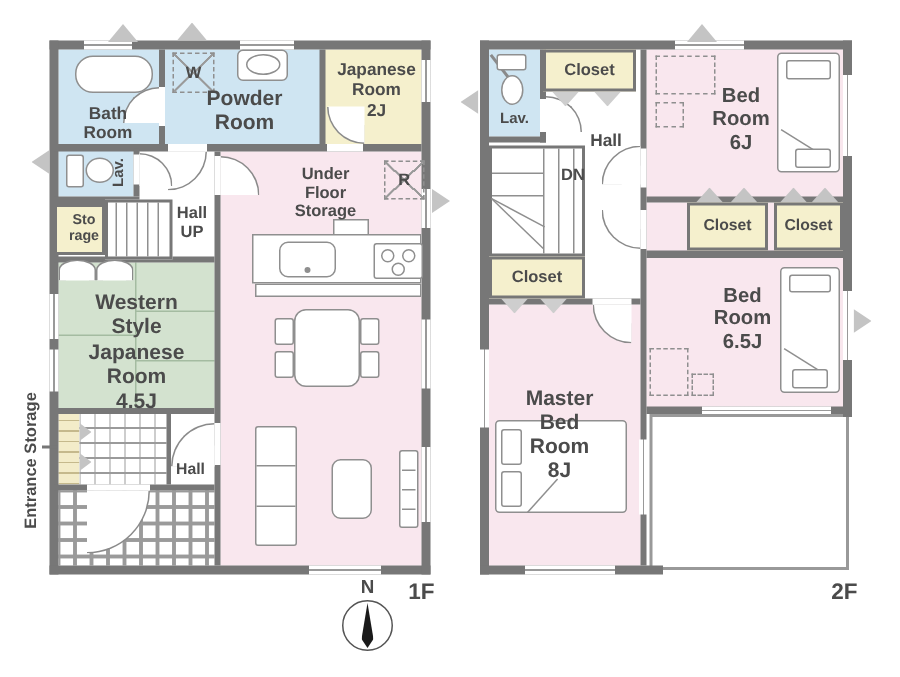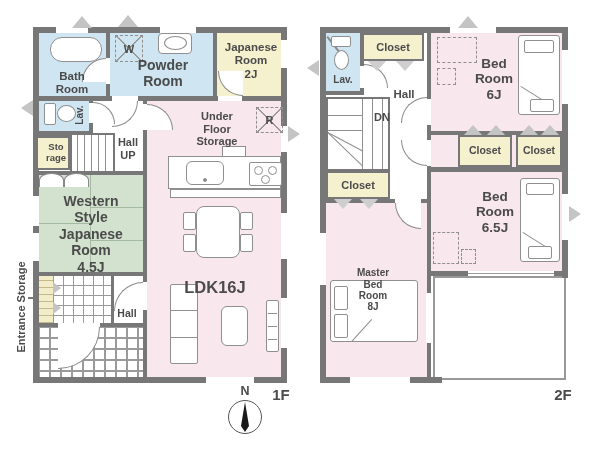--- a/index.html
+++ b/index.html
@@ -163,21 +163,20 @@
   <div class="lbl" style="left:112px;top:135px;width:32px;height:28px;font-size:11px;">Hall
 UP</div>
   <div class="lbl" style="left:188px;top:108px;width:58px;height:42px;font-size:11px;">Under
 Floor
 Storage</div>
   <div class="lbl" style="left:41px;top:177px;width:100px;height:92px;font-size:14px;line-height:1.18;margin-top:11px;">Western
 Style
 Japanese
 Room
 4.5J</div>
-  <div class="lbl" style="left:178px;top:276px;width:74px;height:22px;font-size:16.5px;">LDK16J</div>
   <div class="lbl" style="left:112px;top:306px;width:30px;height:16px;font-size:10.5px;">Hall</div>
   <div class="lbl" style="left:-34px;top:300px;width:110px;height:14px;font-size:11px;transform:rotate(-90deg);font-weight:600;">Entrance Storage</div>
   <div class="thin" style="left:28px;top:297px;width:10px;height:1.5px;background:#777;"></div>
 
   <div class="lbl" style="left:234px;top:384px;width:22px;height:14px;font-size:12.5px;">N</div>
   <div class="circle" style="left:228px;top:400px;width:34px;height:34px;border-color:#555;"></div>
   <div class="abs" style="left:241px;top:402px;width:8px;height:30px;background:#1a1a1a;clip-path:polygon(50% 0,100% 80%,50% 100%,0 80%);"></div>
   <div class="lbl" style="left:266px;top:386px;width:30px;height:18px;font-size:15px;">1F</div>
 
   <div class="tri tri-up" style="left:72px;top:16px;width:20px;height:12px;"></div>
@@ -268,21 +267,21 @@
   <div class="lbl" style="left:366px;top:109px;width:32px;height:16px;font-size:11px;">DN</div>
   <div class="lbl" style="left:462px;top:53px;width:64px;height:52px;font-size:13.5px;">Bed
 Room
 6J</div>
   <div class="lbl" style="left:458px;top:141px;width:54px;height:20px;font-size:10.5px;">Closet</div>
   <div class="lbl" style="left:516px;top:141px;width:46px;height:20px;font-size:10.5px;">Closet</div>
   <div class="lbl" style="left:326px;top:175px;width:64px;height:20px;font-size:11px;">Closet</div>
   <div class="lbl" style="left:455px;top:186px;width:80px;height:52px;font-size:13.5px;">Bed
 Room
 6.5J</div>
-  <div class="lbl" style="left:332px;top:256px;width:82px;height:68px;font-size:10px;">Master
+  <div class="lbl" style="left:332px;top:256px;width:82px;height:68px;font-size:14px;">Master
 Bed
 Room
 8J</div>
   <div class="lbl" style="left:546px;top:386px;width:34px;height:18px;font-size:15px;">2F</div>
 
   <div class="tri tri-up" style="left:458px;top:16px;width:20px;height:12px;"></div>
   <div class="tri tri-left" style="left:307px;top:60px;width:12px;height:16px;"></div>
   <div class="tri tri-right" style="left:569px;top:206px;width:12px;height:16px;"></div>
 
 </div>

